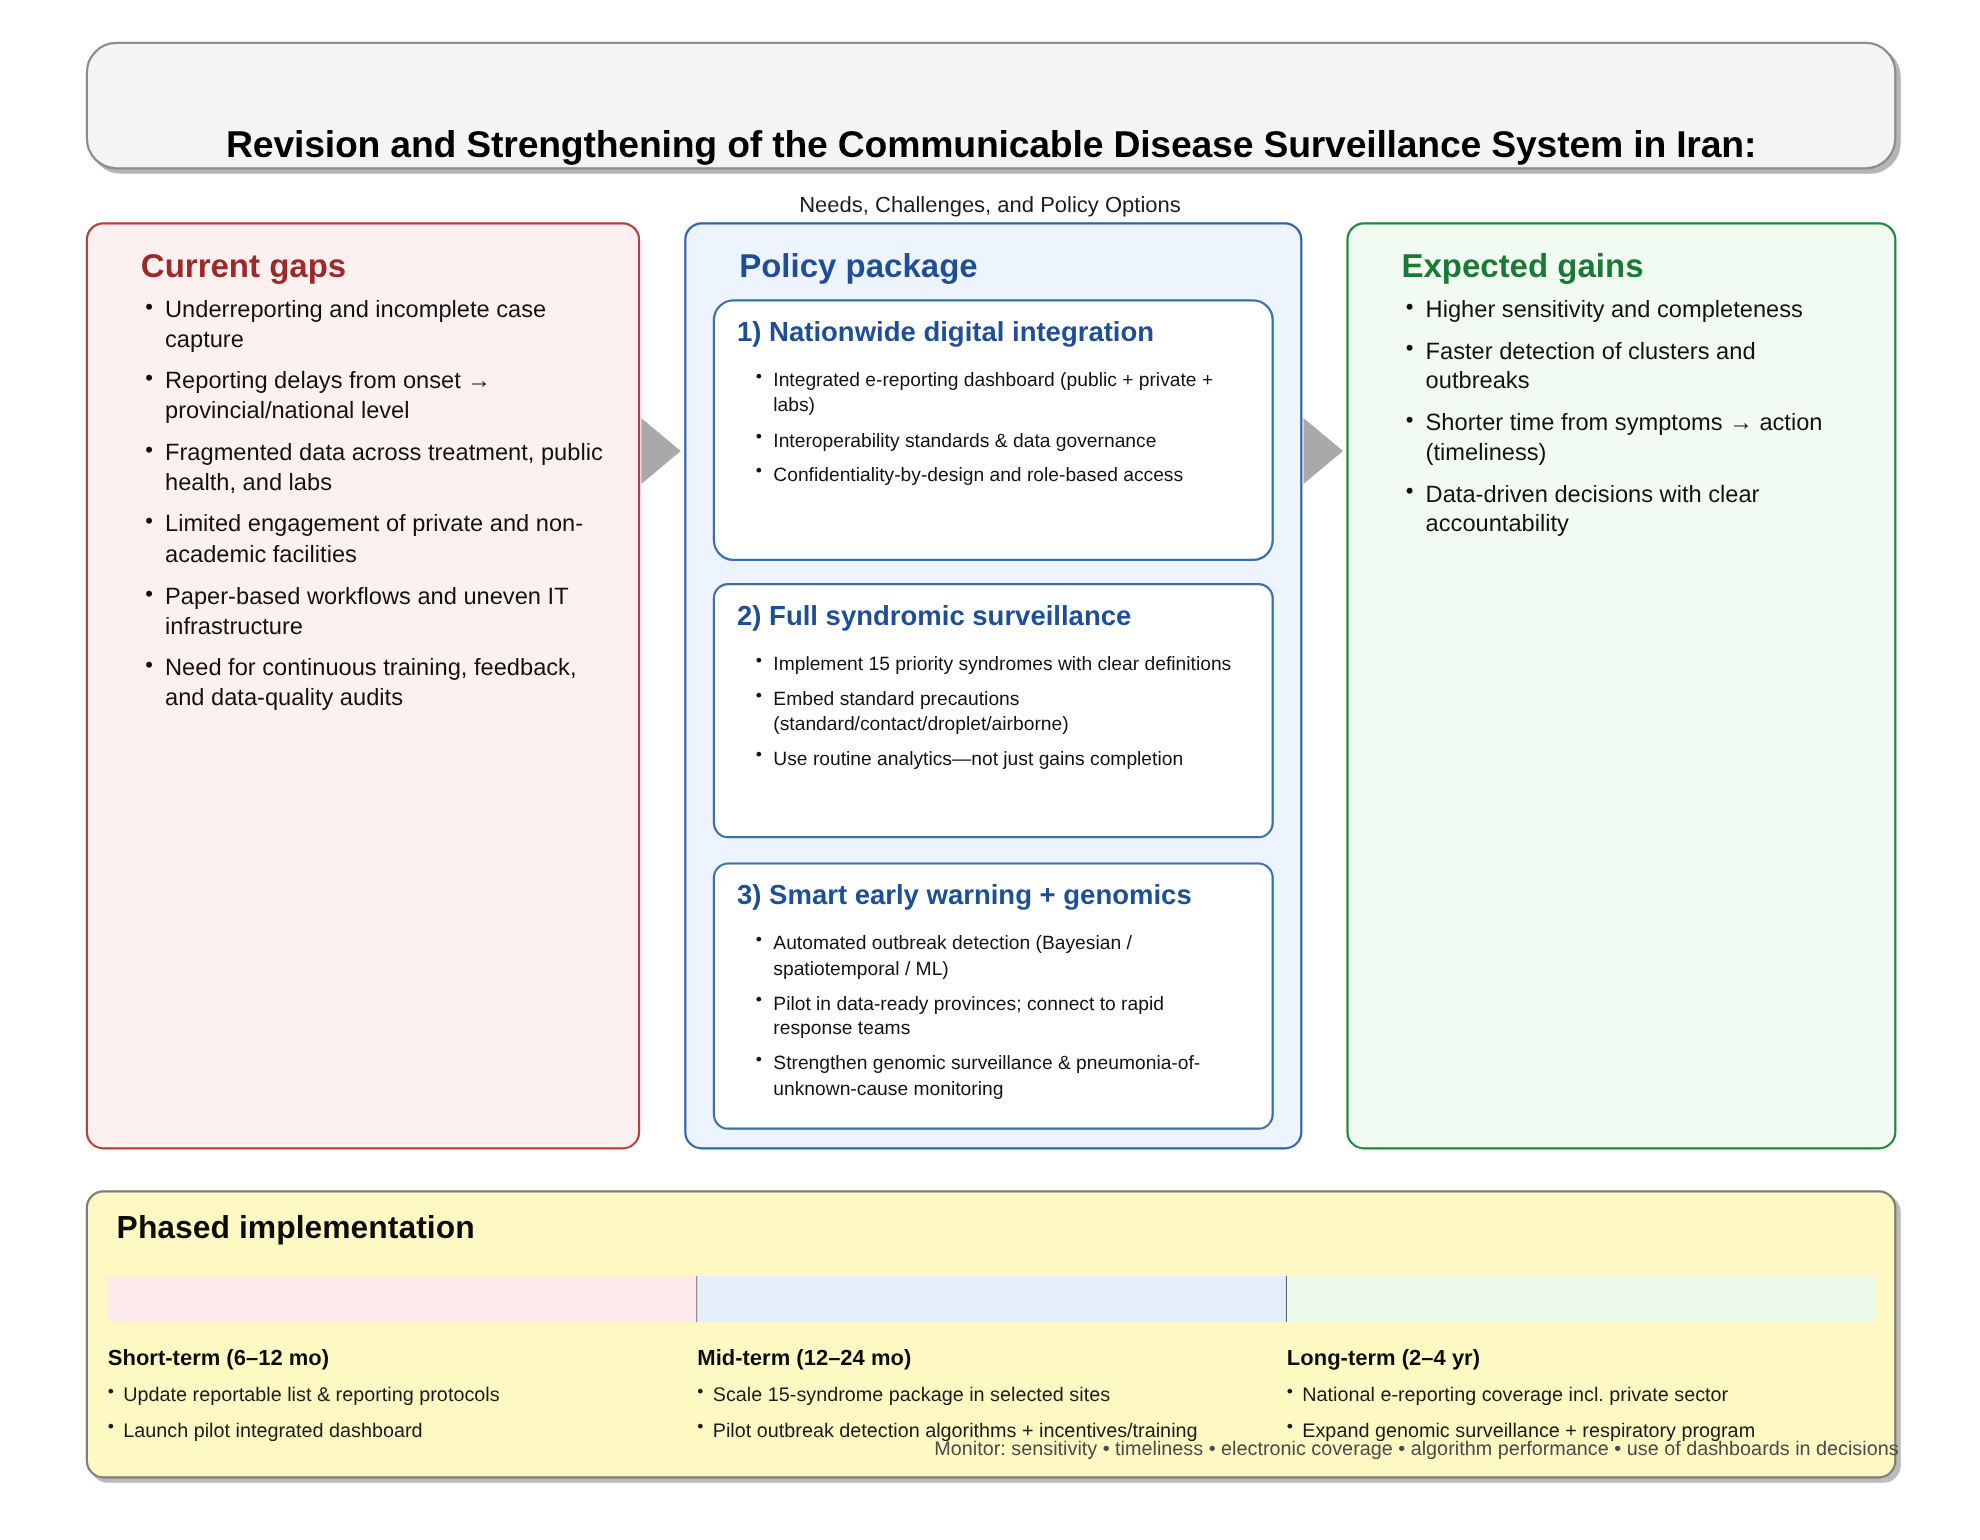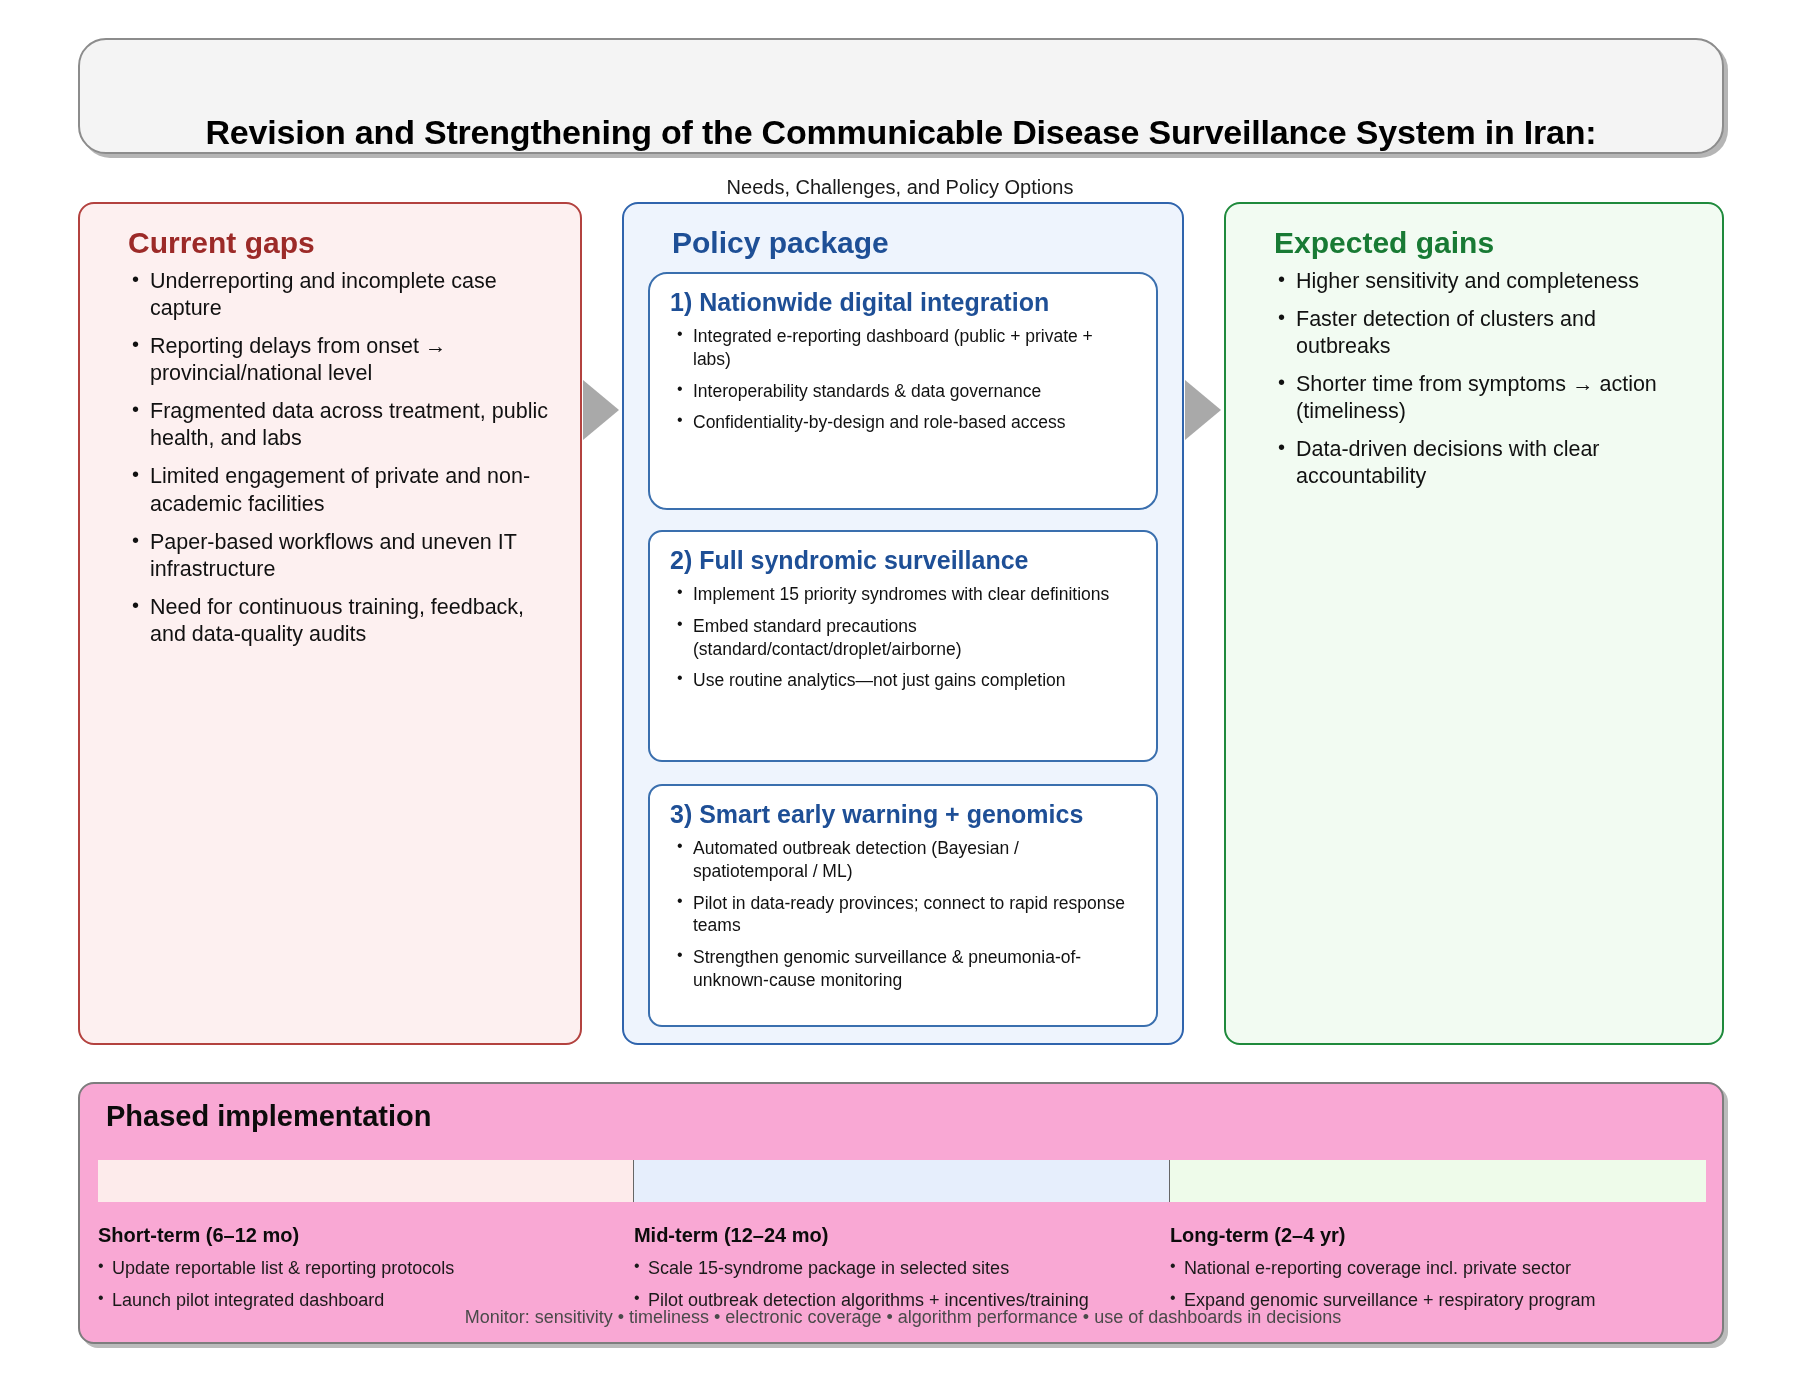--- a/index.html
+++ b/index.html
@@ -128,21 +128,21 @@
   .sub-3 { top: 784px; height: 243px; }
 
   .sub-title {
     font-size: 25px;
     font-weight: bold;
     color: #1e4f96;
     margin: 2px 0 8px 4px;
   }
   ul.sub-bullets {
     list-style: none;
-    margin: 7px;
+    margin: 17px;
     padding: 0 2px 0 4px;
   }
   ul.sub-bullets > li {
     position: relative;
     padding-left: 16px;
     margin-bottom: 9px;
     font-size: 17.5px;
     line-height: 1.3;
     color: #111111;
   }
@@ -151,21 +151,21 @@
     position: absolute;
     left: 0; top: -1px;
     font-size: 16px;
   }
 
   
   .phase-card {
     position: absolute;
     left: 78px; top: 1082px;
     width: 1646px; height: 262px;
-    background: #f9a8d4;
+    background: #fef9c3;
     border: 2px solid #7d7d7d;
     border-radius: 16px;
     box-shadow: 4px 4px 0 rgba(120,120,120,0.5);
   }
   .phase-title {
     font-size: 29px;
     font-weight: bold;
     color: #0c0c0c;
     margin: 16px 0 0 26px;
   }
@@ -204,21 +204,21 @@
   }
   ul.phase-list > li::before {
     content: "\2022";
     position: absolute; left: 0; top: -1px;
     font-size: 16px;
   }
   .monitor-note {
     position: absolute;
     left: 0; bottom: 14px;
     width: 1646px;
-    text-align: center;
+    text-align: right;
     font-size: 18px;
     color: #4a4a4a;
   }
 </style>
 </head>
 <body>
 
 <div id="root">
 
   <div class="title-card">

